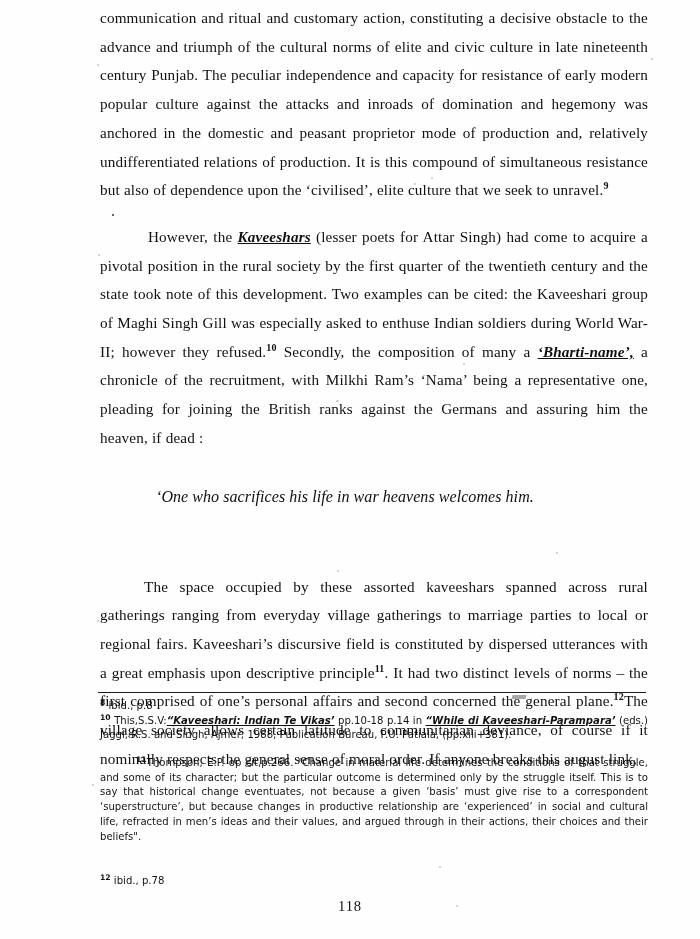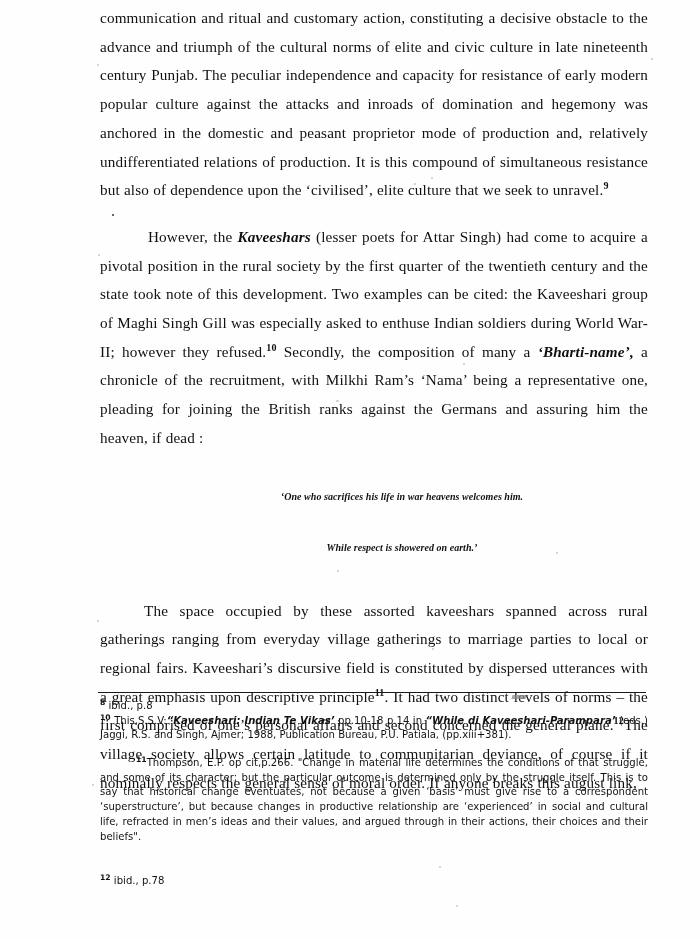--- a/index.html
+++ b/index.html
@@ -53,34 +53,34 @@
   }
   sup.fn {
     font-size: 0.66em;
     vertical-align: super;
     line-height: 0;
     font-weight: 600;
   }
   em.ital {
     font-style: italic;
     font-weight: bold;
+    text-decoration: underline;
   }
   .verse-block {
     margin: 0;
     padding: 0;
   }
   .verse-line {
     margin: 0 0 0 0;
     font-style: italic;
-    font-weight: bold;
-    font-size: 10px;
+    font-weight: normal;
+    font-size: 16px;
     line-height: 24px;
     padding-left: 56px;
     letter-spacing: 0.004em;
-    text-align: center;
   }
   .verse-gap {
     height: 27px;
   }
   .verse-spacer-top {
     height: 14px;
   }
   .verse-spacer-bottom {
     height: 26px;
   }
@@ -188,35 +188,35 @@
   <div class="body-col">
 
     <p class="body-par"><span>communication and ritual and customary action, constituting a decisive obstacle to the advance and triumph of the cultural norms of elite and civic culture in late nineteenth century Punjab. The peculiar independence and capacity for resistance of early modern popular culture against the attacks and inroads of domination and hegemony was anchored in the domestic and peasant proprietor mode of production and, relatively undifferentiated relations of production. It is this compound of simultaneous resistance but also of dependence upon the ‘civilised’, elite culture that we seek to unravel.</span><sup class="fn">9</sup></p>
 
     <p class="body-par indent"><span>However, the </span><em class="ital">Kaveeshars</em><span> (lesser poets for Attar Singh) had come to acquire a pivotal position in the rural society by the first quarter of the twentieth century and the state took note of this development. Two examples can be cited: the Kaveeshari group of Maghi Singh Gill was especially asked to enthuse Indian soldiers during World War-II; however they refused.</span><sup class="fn">10</sup><span> Secondly, the composition of many a </span><em class="ital">‘Bharti-name’,</em><span> a chronicle of the recruitment, with Milkhi Ram’s ‘Nama’ being a representative one, pleading for joining the British ranks against the Germans and assuring him the heaven, if dead :</span></p>
 
     <div class="verse-block">
       <div class="verse-spacer-top"></div>
       <div class="verse-line">‘One who sacrifices his life in war heavens welcomes him.</div>
       <div class="verse-gap"></div>
-      <div class="verse-line">While respect is showered on earth.’</div>
       <div class="verse-spacer-bottom"></div>
     </div>
 
     <p class="body-par indent-small"><span>The space occupied by these assorted kaveeshars spanned across rural gatherings ranging from everyday village gatherings to marriage parties to local or regional fairs. Kaveeshari’s discursive field is constituted by dispersed utterances with a great emphasis upon descriptive principle</span><sup class="fn">11</sup><span>. It had two distinct levels of norms – the first comprised of one’s personal affairs and second concerned the general plane.</span><sup class="fn">12</sup><span>The village society allows certain latitude to communitarian deviance, of course if it nominally respects the general sense of moral order. If anyone breaks this august link,</span></p>
 
   </div>
 
   <div class="lead-dot"></div>
 
   <div class="fn-rule"></div>
   <div class="fn-smudge"></div>
 
   <div class="footnotes">
     <div class="fn-item plain"><span class="fn-num">8</span> <span>ibid., p.8</span></div>
     <div class="fn-item"><span class="fn-num">10</span><span> This,S.S.V:</span><em class="ital">“Kaveeshari: Indian Te Vikas’</em><span> pp.10-18 p.14 in </span><em class="ital">“While di Kaveeshari-Parampara’</em><span> (eds.) Jaggi, R.S. and Singh, Ajmer; 1988, Publication Bureau, P.U. Patiala, (pp.xiii+381).</span></div>
     <div class="fn-item fn-long"><span class="fn-indent"></span><span class="fn-num">11</span><span>Thompson, E.P. op cit,p.266. "Change in material life determines the conditions of that struggle, and some of its character; but the particular outcome is determined only by the struggle itself. This is to say that historical change eventuates, not because a given ‘basis’ must give rise to a correspondent ‘superstructure’, but because changes in productive relationship are ‘experienced’ in social and cultural life, refracted in men’s ideas and their values, and argued through in their actions, their choices and their beliefs".</span></div>
   </div>
 
   <div class="fn-last"><span class="fn-num">12</span><span> ibid., p.78</span></div>
 
+  <div class="page-number">118</div>
 
 </div>
 
 </body></html>

